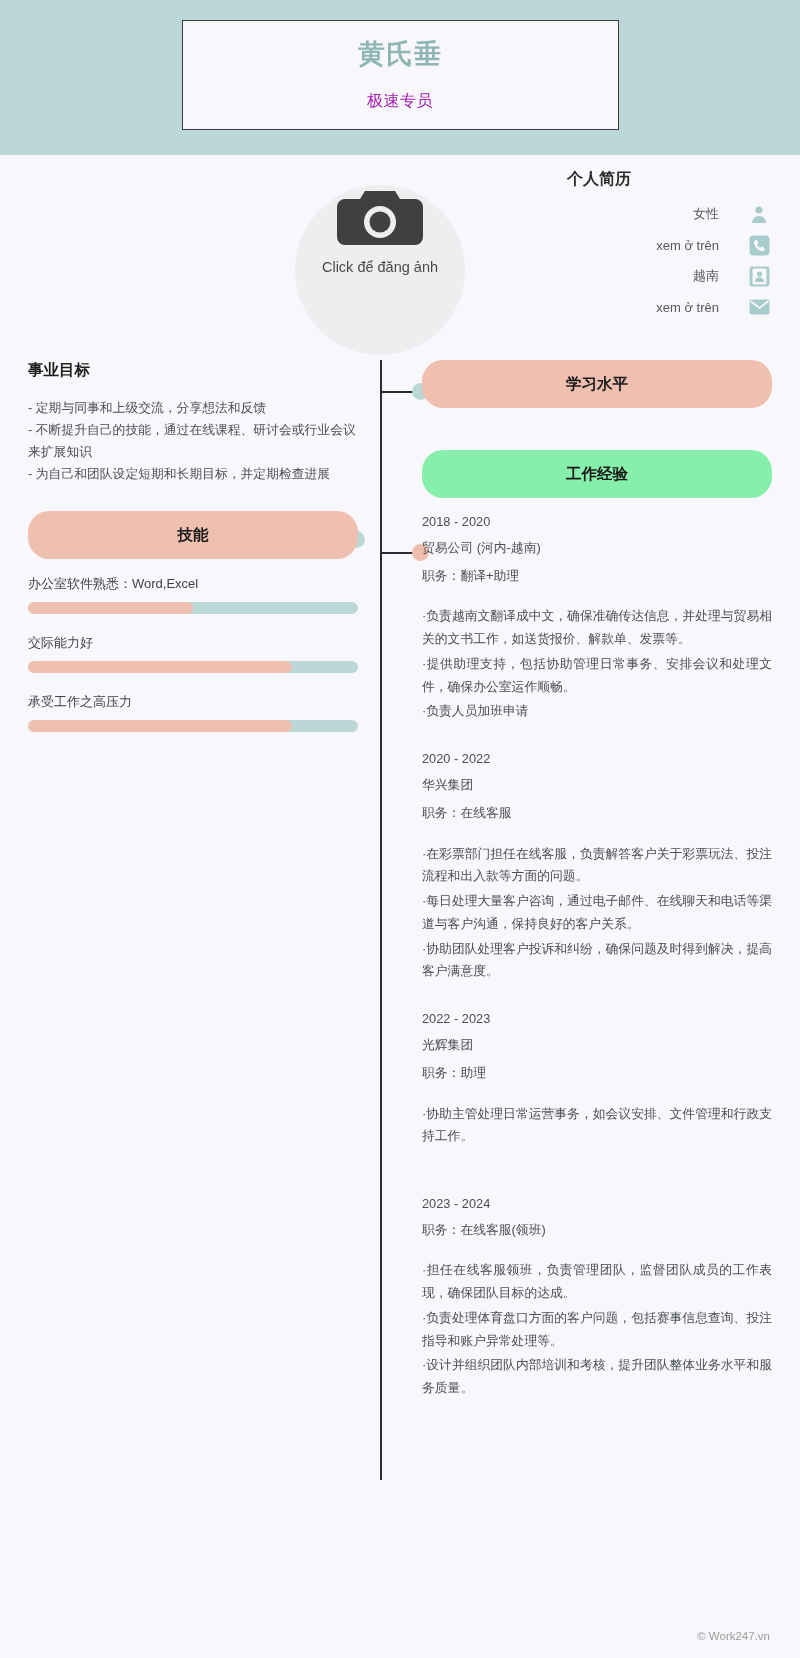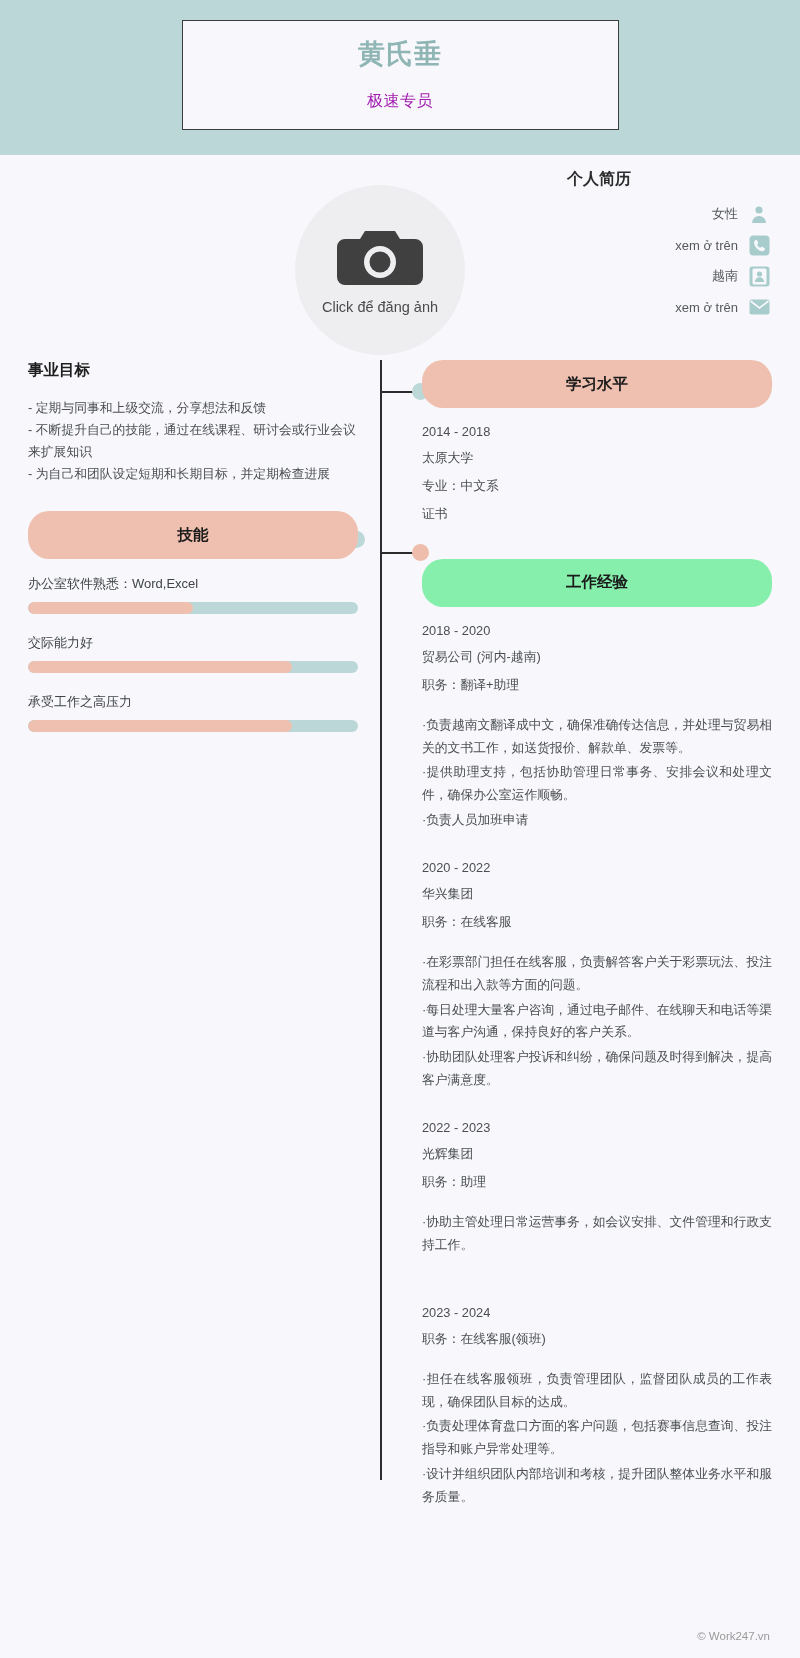--- a/index.html
+++ b/index.html
@@ -64,21 +64,21 @@
     position: absolute;
     left: 295px;
     top: 30px;
     width: 170px;
     height: 170px;
     border-radius: 50%;
     background: #eeeef1;
     display: flex;
     flex-direction: column;
     align-items: center;
-    justify-content: center;
+    justify-content: flex-start;
     cursor: pointer;
   }
   .cam-svg { display: block; margin-bottom: 4px; }
   .photo-caption {
     font-size: 14.5px;
     color: #4a4a4a;
   }
 
   
   .personal {
@@ -96,20 +96,21 @@
     margin-bottom: 14px;
     text-align: center;
     padding-right: 42px;
   }
   .info-row {
     display: flex;
     align-items: center;
     justify-content: flex-end;
     margin-bottom: 11px;
     height: 20px;
+    gap: 19px;
   }
   .info-text {
     font-size: 13px;
     color: #55595c;
     margin-right: 10px;
     white-space: nowrap;
   }
   .info-icon {
     width: 22px;
     height: 22px;
@@ -358,26 +359,20 @@
         <div class="bar-track">
             <div class="bar-fill" style="width: 80%;"></div>
           </div>
       </div>
     </div>
 
     <div class="col-right">
 
       <div class="pill peach">学习水平</div>
       <div class="gap-sm"></div>
-      <div>
-        <div class="entry-date">2014 - 2018</div>
-        <div class="entry-line">太原大学</div>
-        <div class="entry-line">专业：中文系</div>
-        <div class="entry-line">证书</div>
-      </div>
 
       <div class="gap-md"></div>
 
       <div class="pill teal">工作经验</div>
       <div class="gap-sm"></div>
 
       <div>
         <div class="entry-date">2018 - 2020</div>
         <div class="entry-line">贸易公司 (河内-越南)</div>
         <div class="entry-line">职务：翻译+助理</div>

